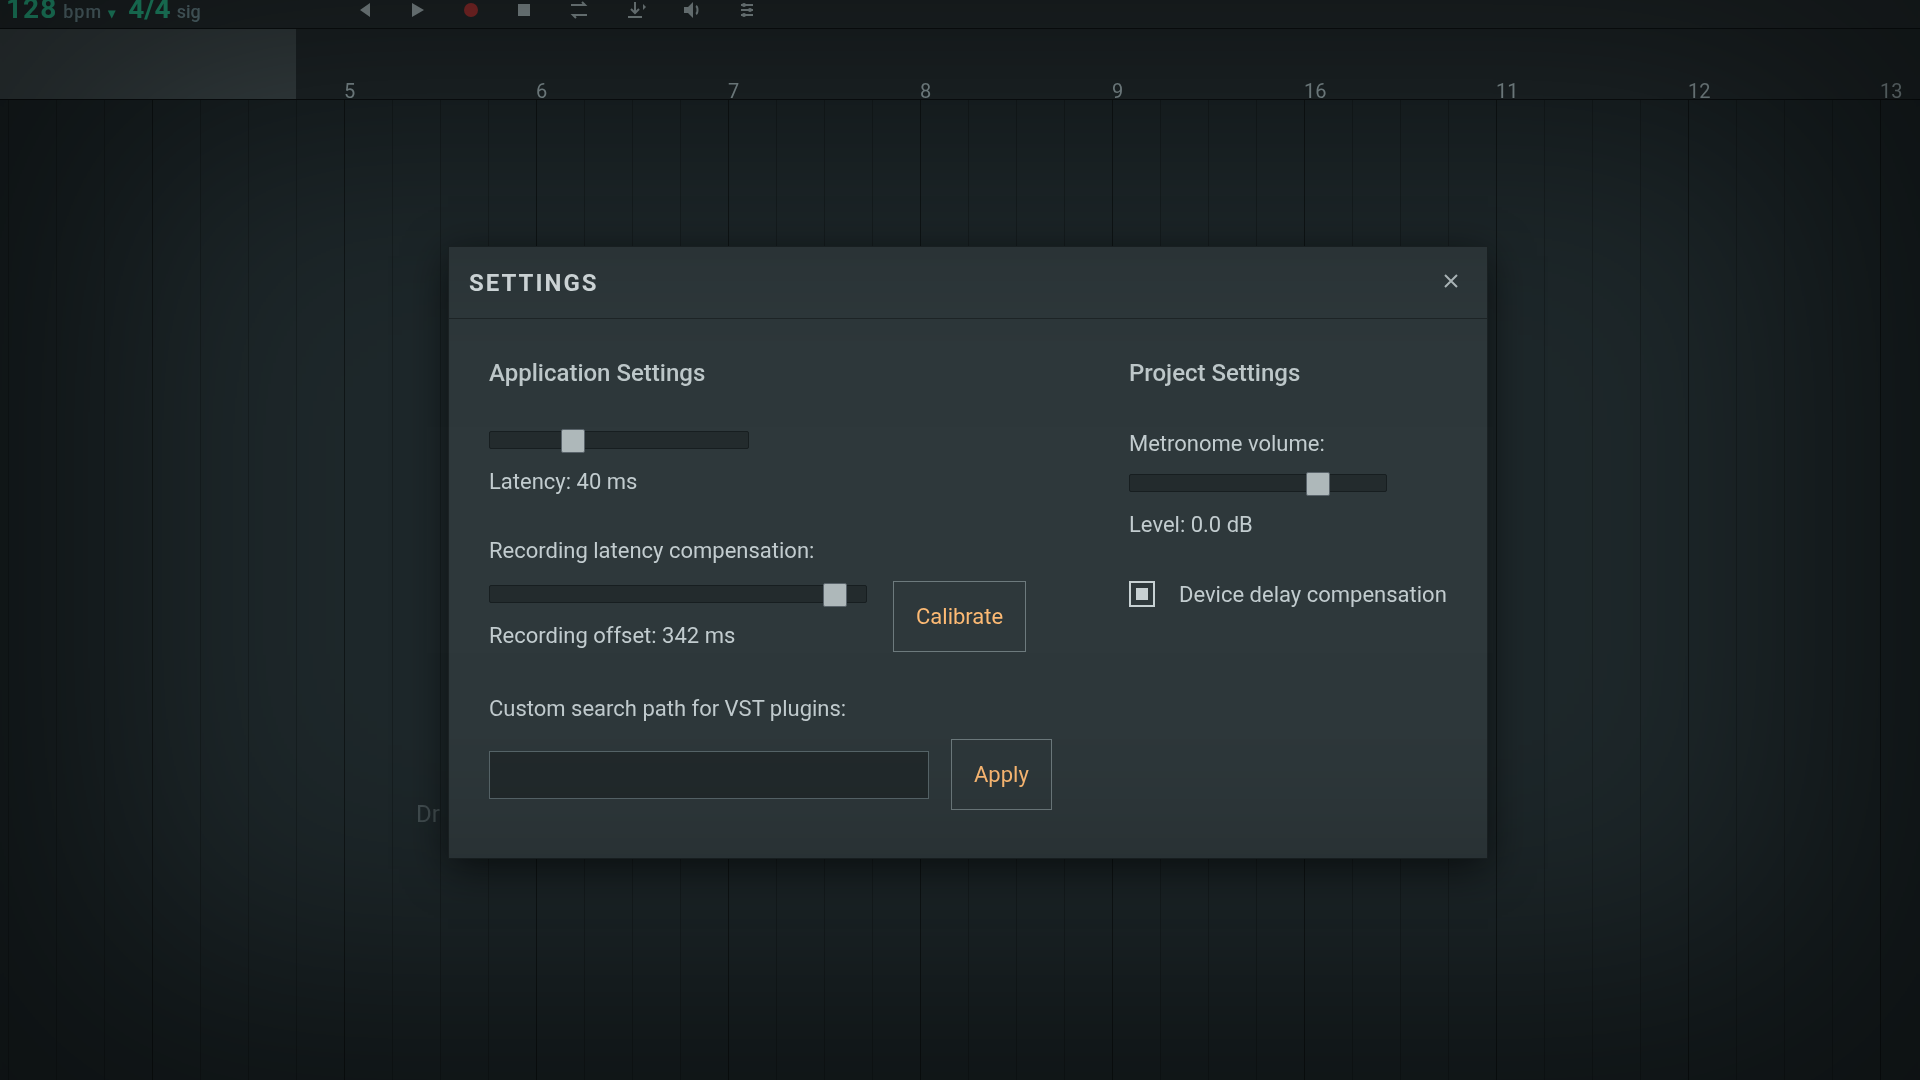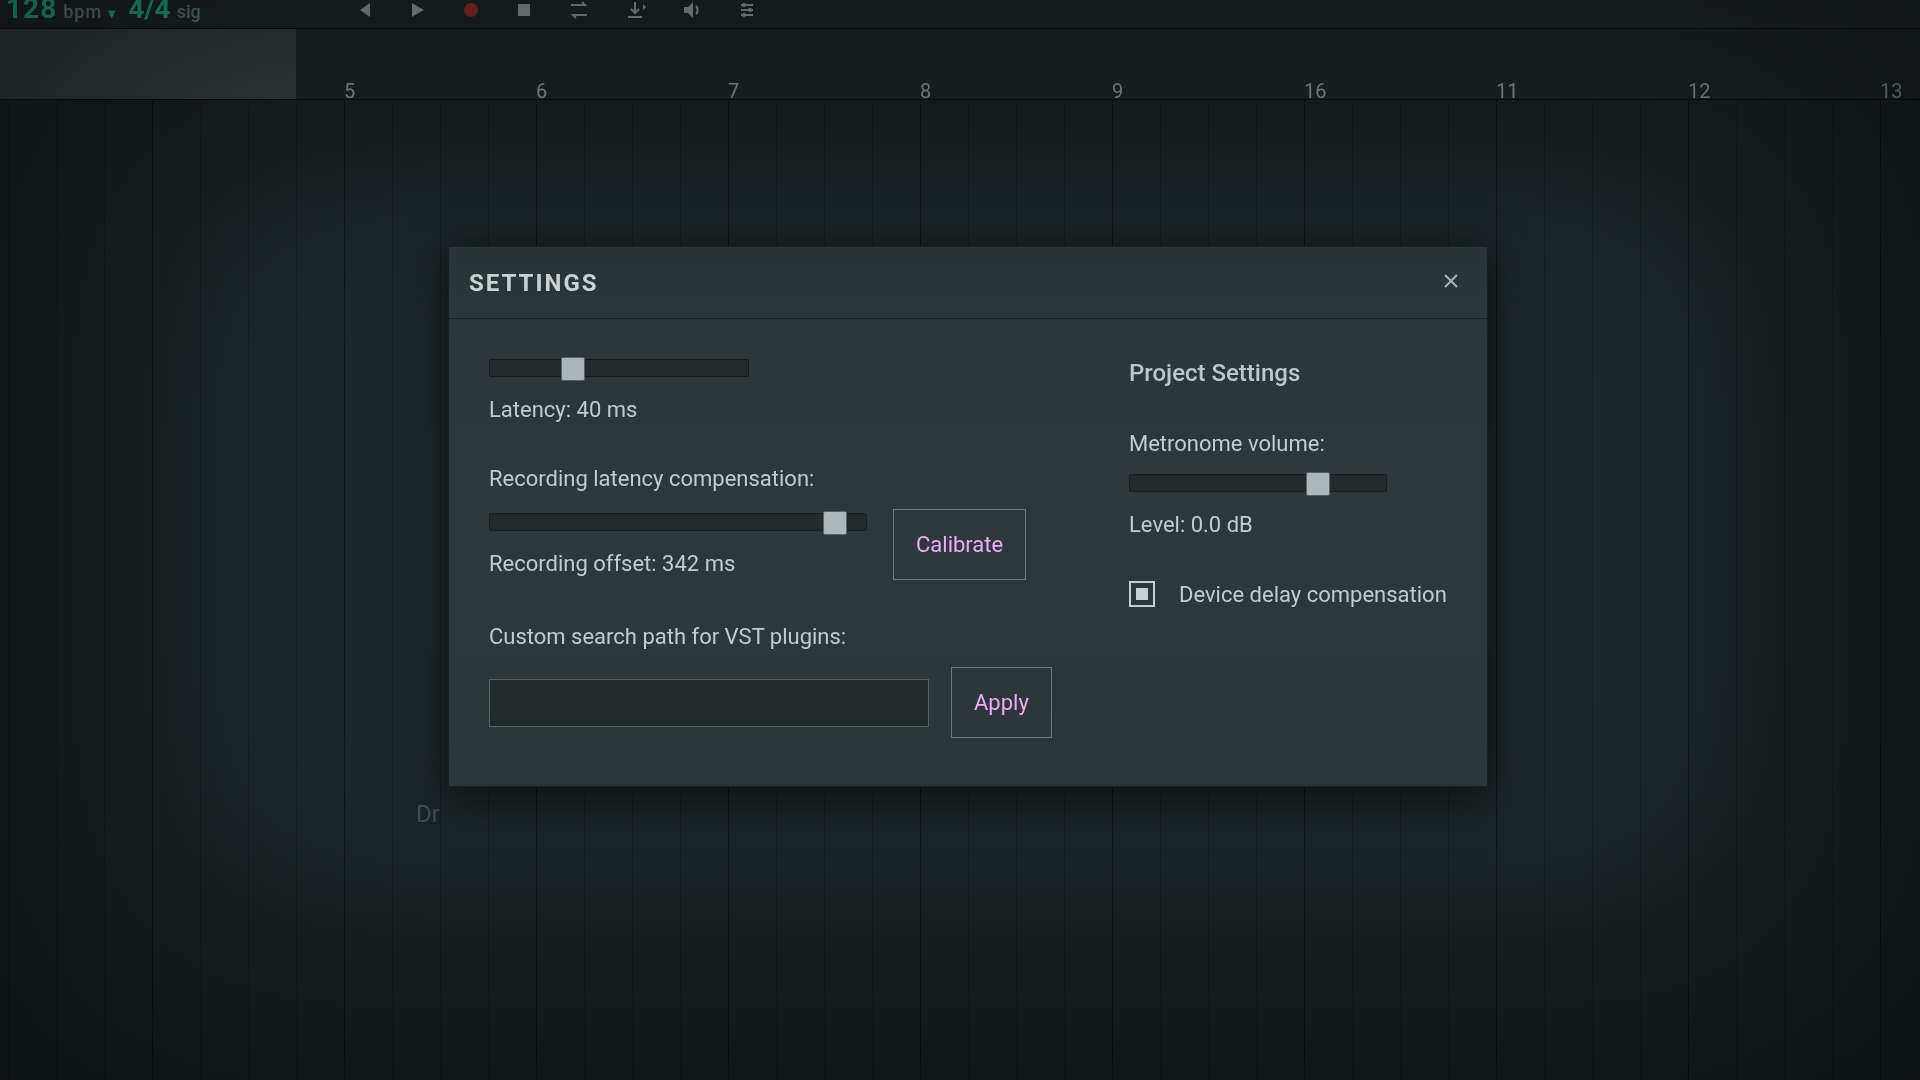--- a/index.html
+++ b/index.html
@@ -200,21 +200,21 @@
       border: 1px solid #59636a;
       border-radius: 2px;
     }
 
     .buffer-slider { width: 260px; }
     .latcomp-row { display: flex; align-items: center; gap: 26px; }
     .latcomp-slider { width: 378px; }
     .metro-slider { width: 258px; }
 
     .btn {
-      color: #f0abfc;
+      color: #fdba74;
       font-size: 22px;
       padding: 22px 22px;
       background: transparent;
       border: 1px solid #6d7a7d;
       cursor: pointer;
     }
 
     .input {
       height: 48px;
       background: #222a2c;
@@ -386,20 +386,21 @@
     <div class="close-btn">
       <span>
         <svg width="20" height="20" viewBox="0 0 20 20">
             <path d="M4 4l12 12M16 4L4 16" stroke="#b2bdbf" stroke-width="2"></path>
           </svg>
       </span>
     </div>
   </div>
   <div class="modal-body">
     <div class="col-left">
+      <h3 class="section">Application Settings</h3>
 
       <div class="field">
         <div class="slider buffer-slider">
           <div class="thumb" id="buffer-thumb" style="left: 70.8px;"></div>
         </div>
         <div class="readout">Latency: 40 ms</div>
       </div>
 
       <div class="field">
         <div class="label">Recording latency compensation:</div>

